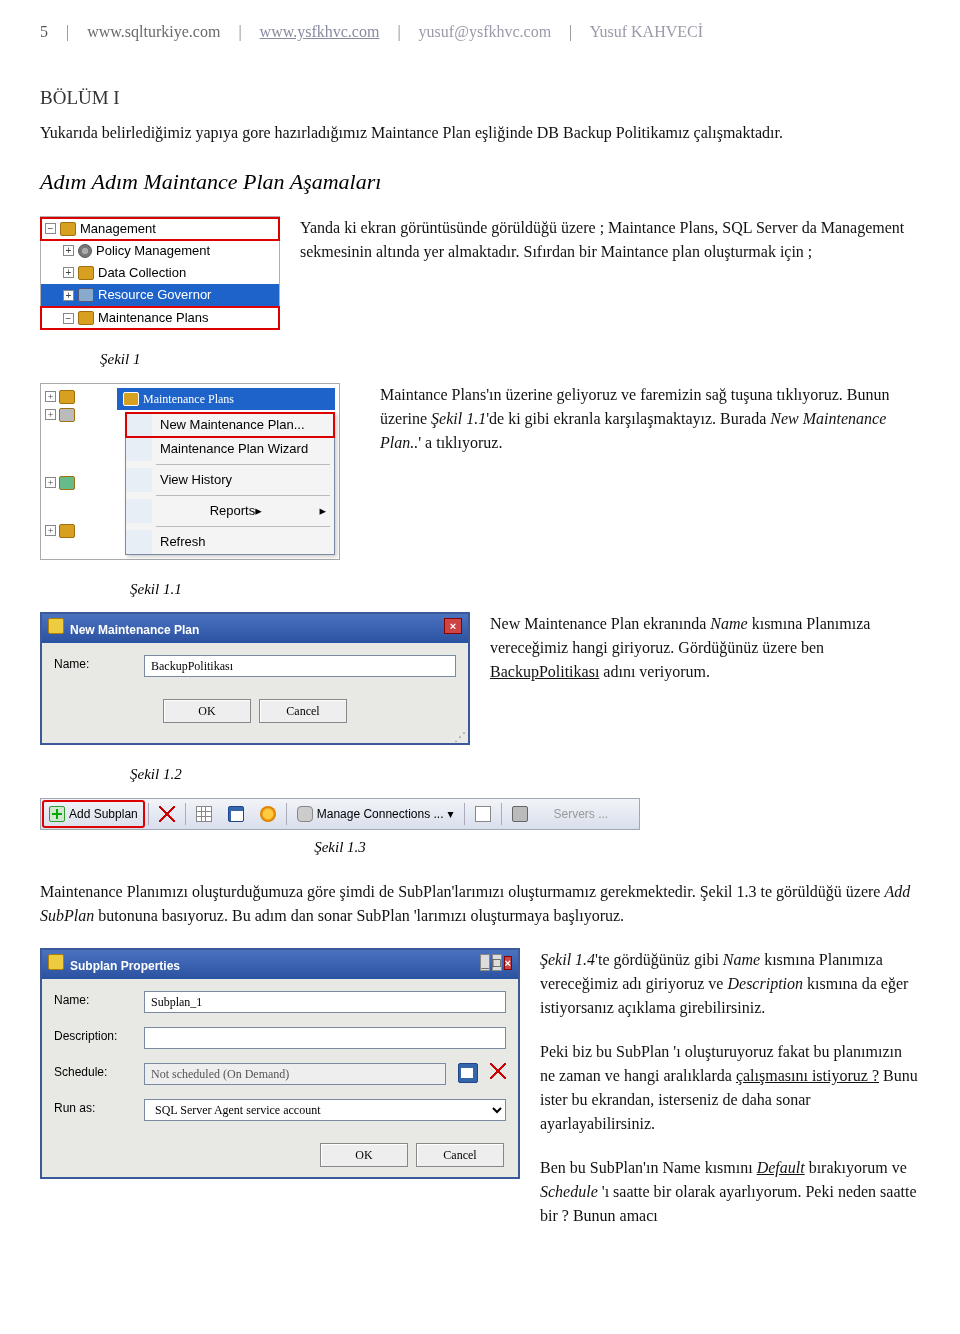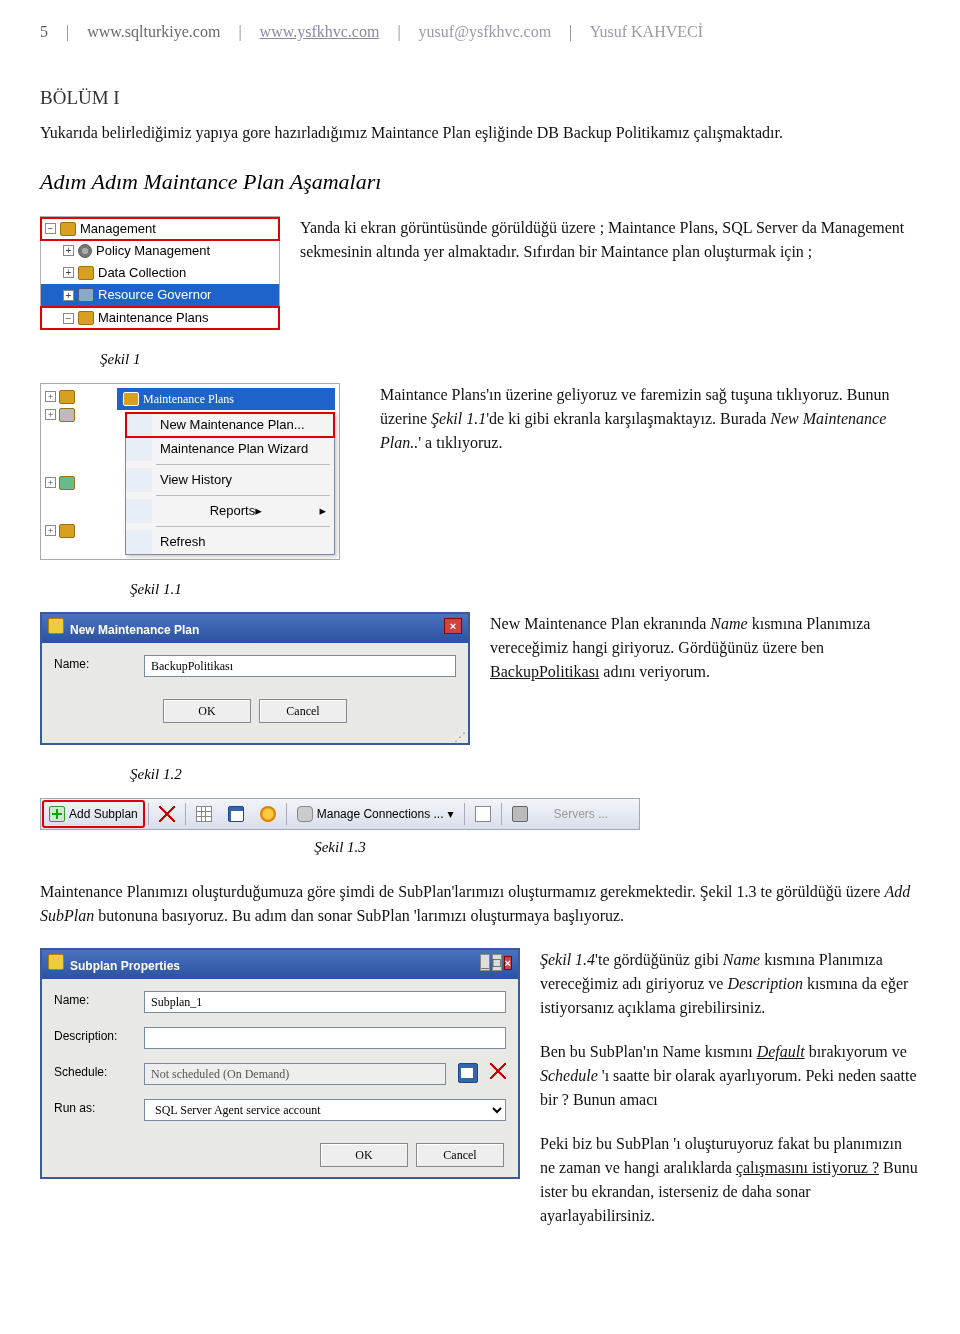--- a/index.html
+++ b/index.html
@@ -455,19 +455,19 @@
       <button class="dlg-btn">OK</button>
       <button class="dlg-btn">Cancel</button>
     </div>
   </div>
 
   <div class="para-block">
     <div class="body-text">
       <span class="italic">Şekil 1.4</span><span>'te gördüğünüz gibi </span><span class="italic">Name</span><span> kısmına Planımıza vereceğimiz adı giriyoruz ve </span><span class="italic">Description</span><span> kısmına da eğer istiyorsanız açıklama girebilirsiniz.</span>
     </div>
     <div class="body-text">
+      <span>Peki biz bu SubPlan 'ı oluşturuyoruz fakat bu planımızın ne zaman ve hangi aralıklarda </span><span class="underline">çalışmasını istiyoruz ?</span><span> Bunu ister bu ekrandan, isterseniz de daha sonar ayarlayabilirsiniz.</span>
+    </div>
+    <div class="body-text">
       <span>Ben bu SubPlan'ın Name kısmını </span><span class="italic underline">Default</span><span> bırakıyorum ve </span><span class="italic">Schedule</span><span> 'ı saatte bir olarak ayarlıyorum. Peki neden saatte bir ? Bunun amacı</span>
     </div>
-    <div class="body-text">
-      <span>Peki biz bu SubPlan 'ı oluşturuyoruz fakat bu planımızın ne zaman ve hangi aralıklarda </span><span class="underline">çalışmasını istiyoruz ?</span><span> Bunu ister bu ekrandan, isterseniz de daha sonar ayarlayabilirsiniz.</span>
-    </div>
   </div>
 </div>
 
 </body></html>

